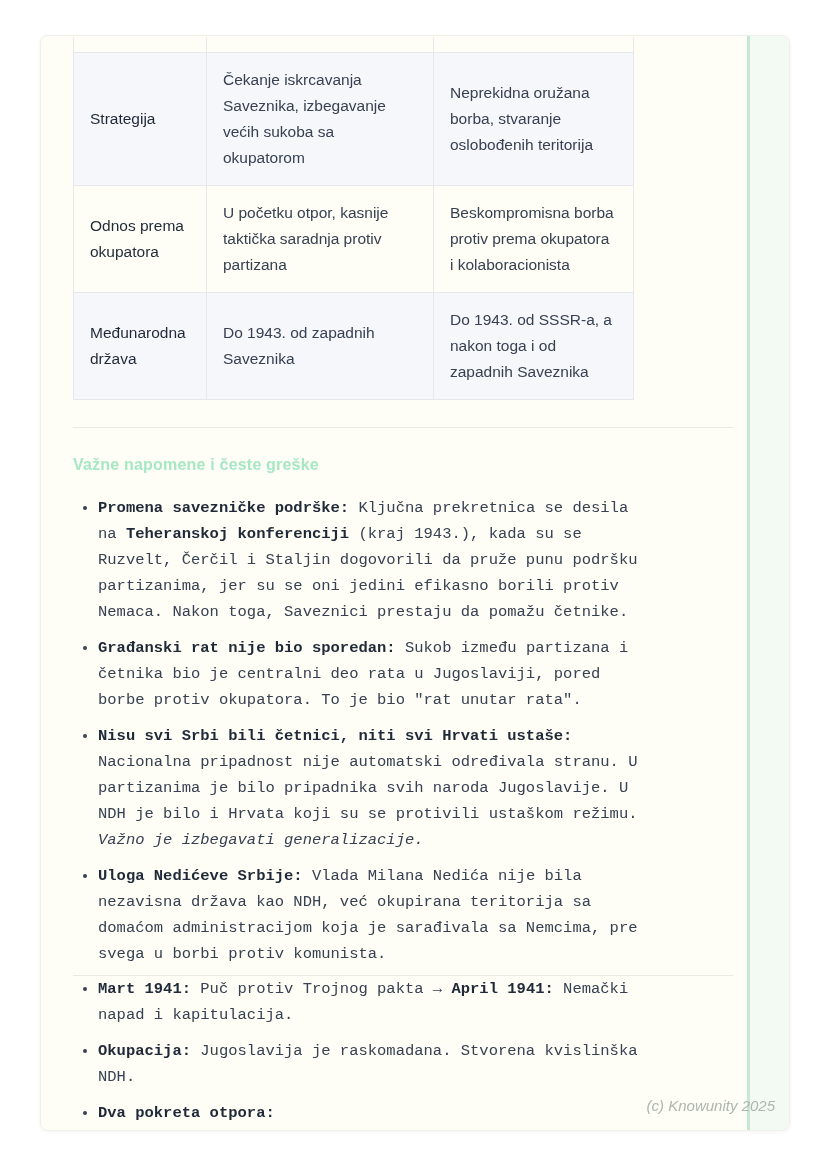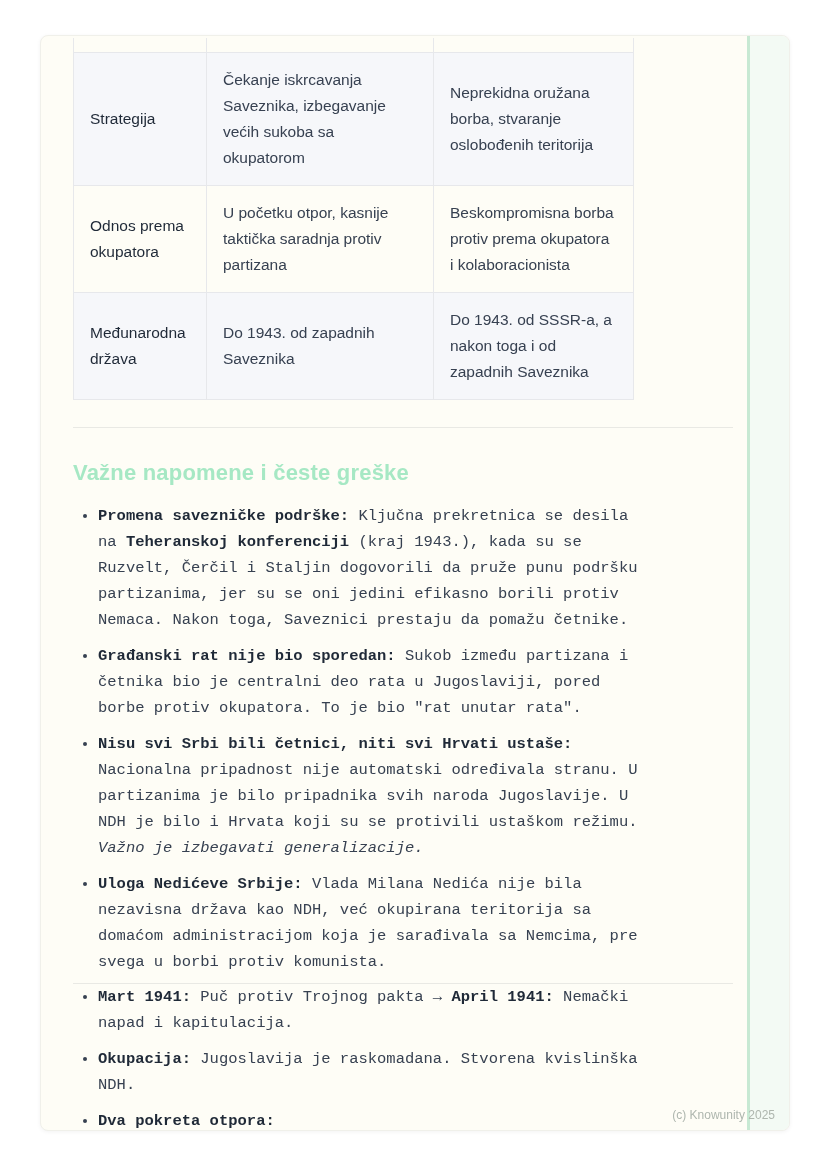--- a/index.html
+++ b/index.html
@@ -52,39 +52,39 @@
   .cmp tr.partial td{height:14px;padding:0;border-top:none;}
   .cmp tr:nth-child(even) td{background:var(--table-stripe);}
   .cmp td.lbl{font-weight:normal;color:var(--text-bold);}
   .divider{
     border:none;border-top:1px solid #e9e9e4;
     width:660px;margin:0;
   }
   section{margin-bottom:8px;}
   h2.h-green{
     color:var(--heading-accent);
-    font-size:22px;line-height:26px;font-weight:bold;
-    margin:32px 0 17px 0;letter-spacing:0.2px;
+    font-size:16px;line-height:26px;font-weight:bold;
+    margin:24px 0 17px 0;letter-spacing:0.2px;
   }
   ul.bullets{
     margin:0;padding:0 0 0 25px;width:577px;list-style:disc outside;font-family:Liberation Mono, monospace;
   }
   ul.bullets > li{
     font-size:15.5px;line-height:26px;color:var(--text-regular);
     margin:0 0 10px 0;
   }
   ul.bullets li:last-child{margin-bottom:0;}
   ul.bullets strong{color:var(--text-bold);}
   ul.sub{
     list-style:circle outside;margin:24px 0 0 0;padding:0 0 0 24px;
   }
   ul.sub > li{margin:0 0 10px 0;font-size:15.5px;line-height:26px;}
   .watermark{
-    position:absolute;right:14px;bottom:8px;
-    font-size:12px;color:var(--watermark-gray);z-index:2;
+    position:absolute;right:14px;bottom:16px;
+    font-size:15px;color:var(--watermark-gray);z-index:2;font-style:italic;
   }
 </style>
 </head>
 <body>
 
 <div class="page">
   <div class="accent-strip"></div>
   <div class="accent-line"></div>
 
   <div class="content">

